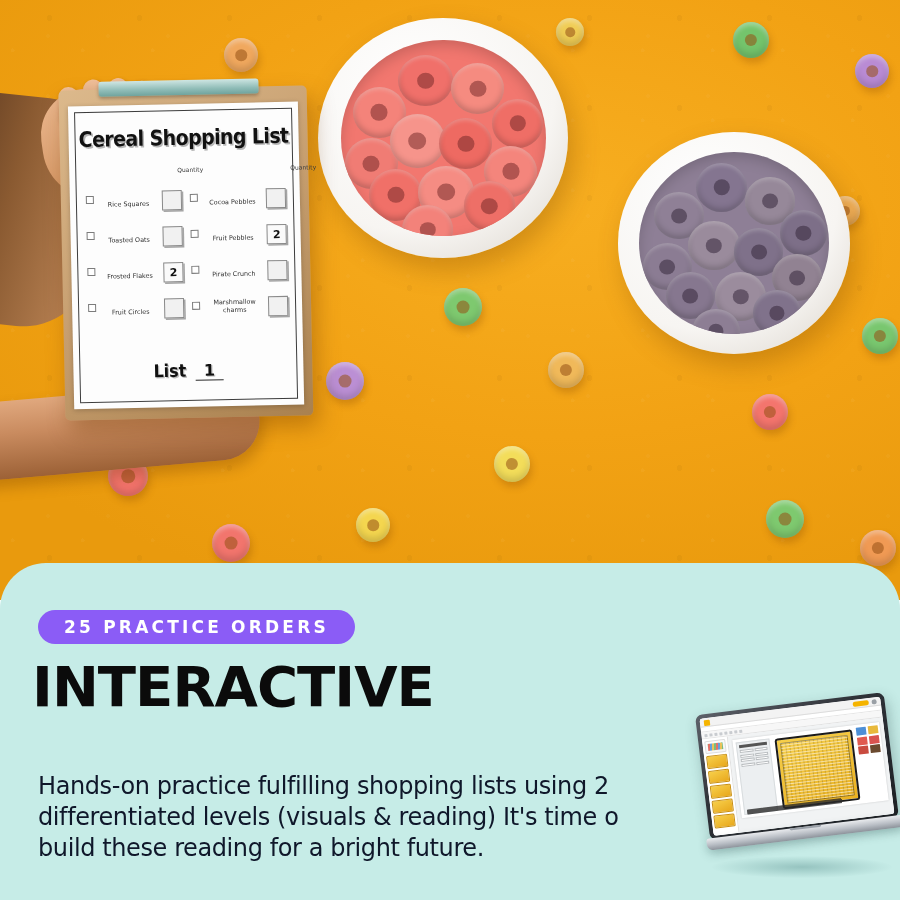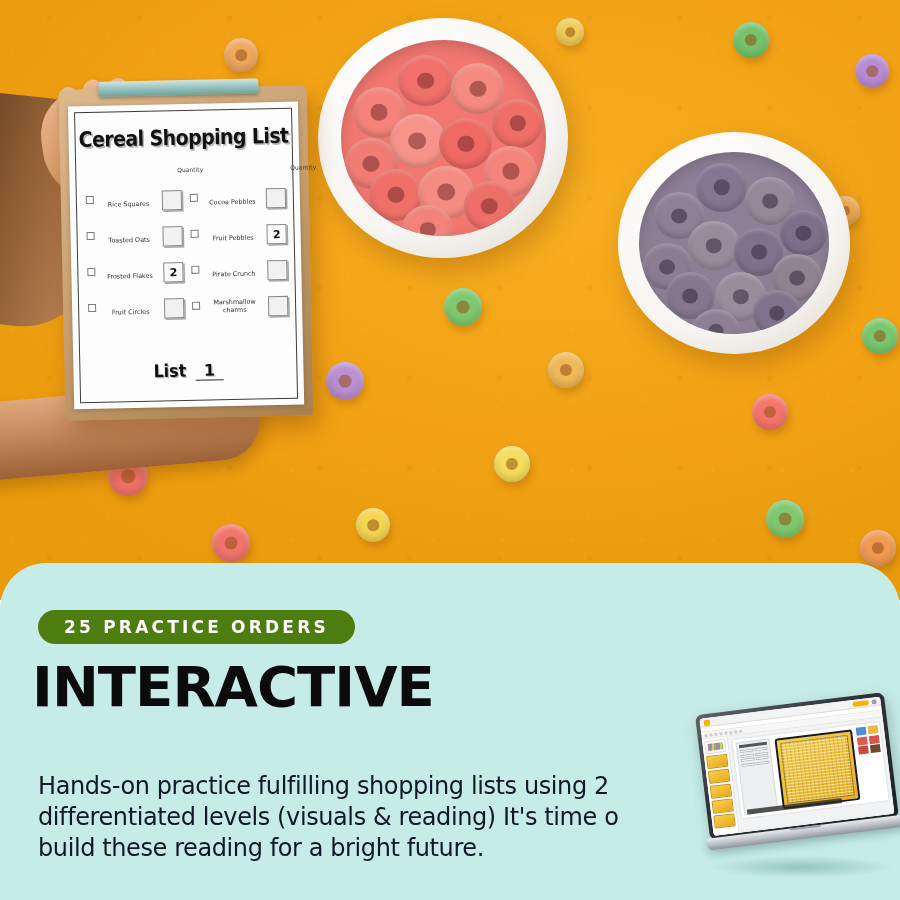--- a/index.html
+++ b/index.html
@@ -176,21 +176,21 @@
 
   
   .panel {
     position: absolute; left: 0; top: 563px; width: 900px; height: 337px;
     background: #c6ece7;
     border-radius: 46px 46px 0 0;
   }
   .badge {
     position: absolute; left: 38px; top: 47px;
     height: 34px; padding: 0 26px;
-    background: #4d7c0f; border-radius: 20px;
+    background: #8b5cf6; border-radius: 20px;
     display: flex; align-items: center;
     color: #fff; font-weight: 700; font-size: 17px; letter-spacing: 3.2px;
     font-family: "DejaVu Sans", sans-serif;
   }
   .headline {
     position: absolute; left: 36px; top: 97px;
     font-family: "DejaVu Sans", sans-serif;
     font-weight: 700; font-size: 55px; color: #0b0b0b;
     letter-spacing: -1px; line-height: 1;
     transform: scaleX(1.02);

